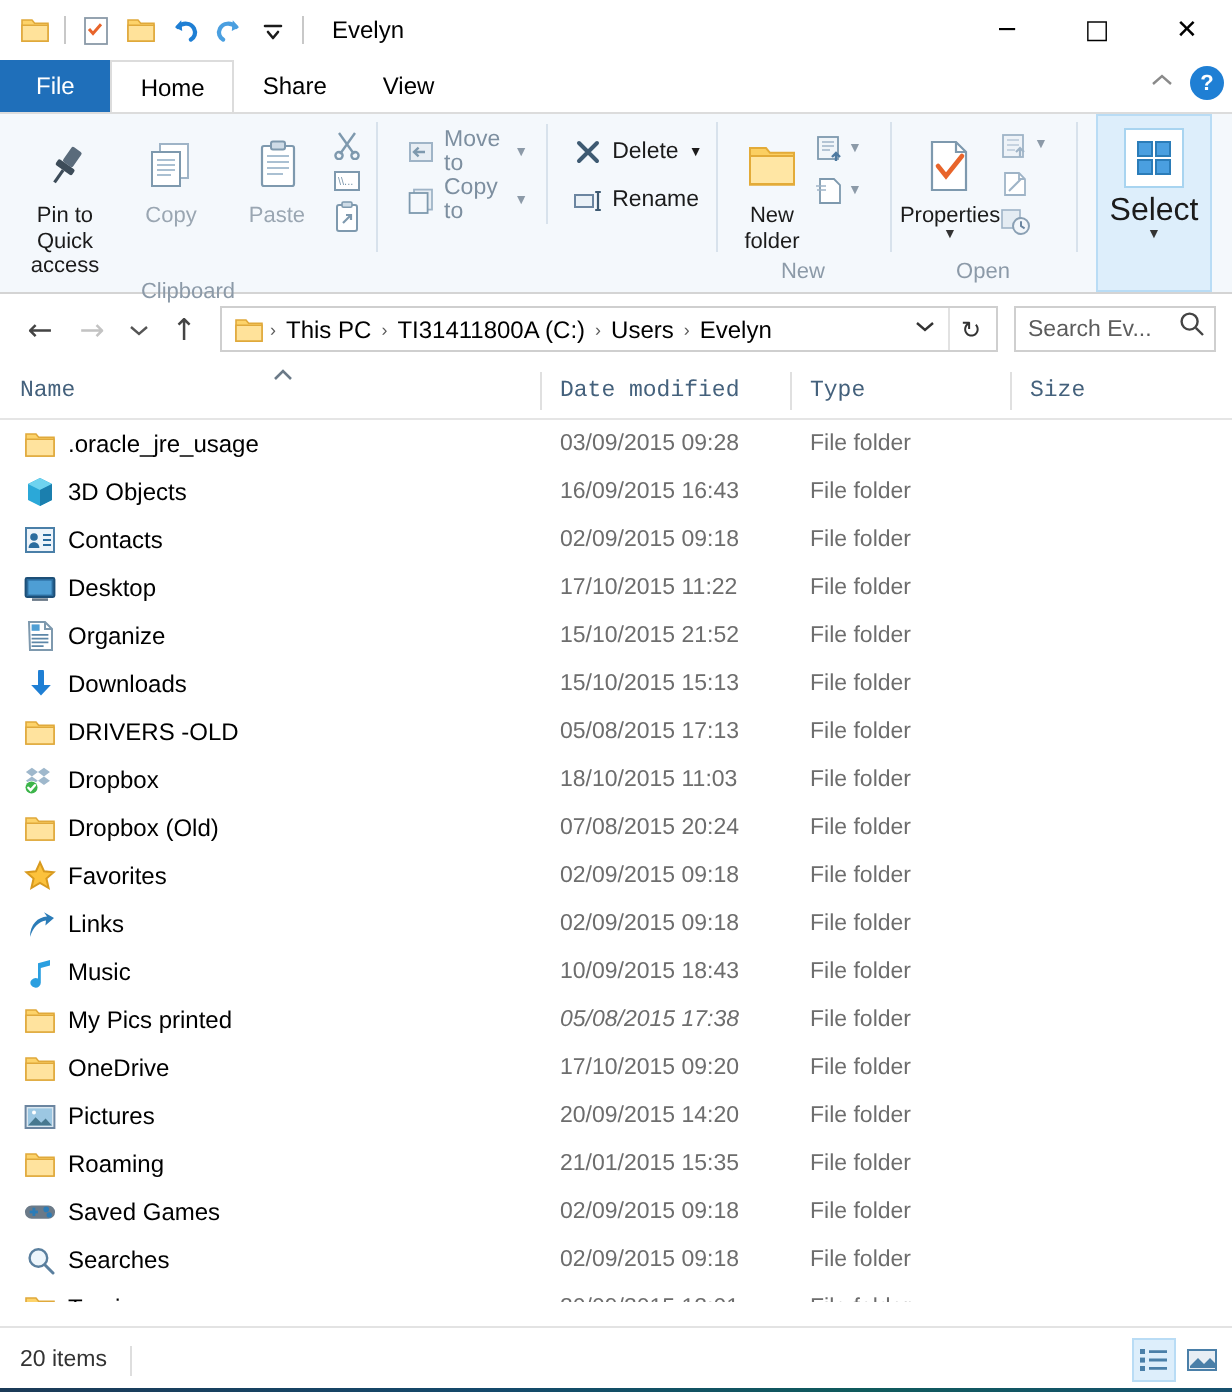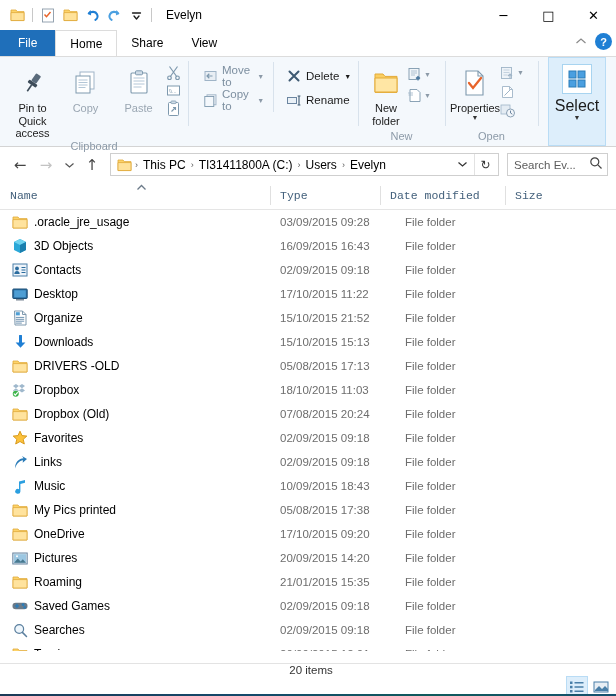--- a/index.html
+++ b/index.html
@@ -166,21 +166,21 @@
   .fname .ic { width: 16px; height: 16px; display: flex; align-items: center; justify-content: center; flex-shrink: 0; }
   .fname .tx { font-size: 12px; color: #000; white-space: nowrap; }
   .fdate { font-size: 11.5px; color: #6d6d6d; padding-left: 10px; white-space: nowrap; }
   .ftype { font-size: 11.5px; color: #6d6d6d; padding-left: 10px; white-space: nowrap; }
   .fsize { font-size: 11.5px; color: #6d6d6d; padding-left: 10px; }
 
   
   .statusbar {
     position: absolute; left: 0; right: 0; bottom: 0; height: 33px;
     border-top: 1px solid #e3e3e3; display: flex; align-items: center;
-    background: #fff; padding: 0 4px 0 10px; flex-direction: column;
+    background: #fff; padding: 0 4px 0 10px;
   }
   .status-txt { font-size: 11.5px; color: #333; }
   .status-sep { width: 1px; height: 15px; background: #dedede; margin-left: 12px; }
   .viewbtns { margin-left: auto; display: flex; gap: 2px; align-items: center; }
   .vbtn { width: 22px; height: 22px; display: flex; align-items: center; justify-content: center; }
   .vbtn.active { background: #ddeefb; border: 1px solid #b9dcf5; }
   .taskbar-edge {
     position: absolute; left: 0; right: 0; bottom: 0; height: 2px;
     background: linear-gradient(90deg,#1b3a57 0%, #14496b 40%, #0f5a5c 70%, #16506e 100%);
   }
@@ -517,22 +517,22 @@
       <svg width="14" height="14" viewBox="0 0 14 14">
           <circle cx="5.8" cy="5.8" r="4" fill="none" stroke="#444" stroke-width="1.2"></circle>
           <path d="M8.9 8.9L12.5 12.5" stroke="#444" stroke-width="1.2"></path>
         </svg>
     </span>
   </div>
 </div>
 
 <div class="colhdr">
   <div class="ch" style="width:270px;">Name</div>
+  <div class="ch" style="width:125px;">Date modified</div>
   <div class="ch" style="width:110px;">Type</div>
-  <div class="ch" style="width:125px;">Date modified</div>
   <div class="ch" style="width:90px;">Size</div>
   <div class="sortcaret">
     <svg width="11" height="7" viewBox="0 0 11 7">
         <path d="M1.5 5.5L5.5 1.5l4 4" stroke="#6b7a88" stroke-width="1.3" fill="none"></path>
       </svg>
   </div>
 </div>
 
 <div class="filelist" id="filelist">
     <div class="frow">
@@ -720,21 +720,21 @@
     <div class="frow">
       <div class="fname" style="width: 270px;">
         <span class="ic">
           <svg width="16" height="14" viewBox="0 0 16 14">
             <path d="M1 2h5l1.3 1.6H15v9.4H1z" fill="#fdd36a" stroke="#e0a93b" stroke-width=".8"></path>
             <path d="M1 4.6h14v8.4H1z" fill="#ffe39e" stroke="#e0a93b" stroke-width=".8"></path>
           </svg>
         </span>
         <span class="tx">My Pics printed</span>
       </div>
-      <div class="fdate" style="width: 125px;">05/08/2015 17:38</div>
+      <div class="fdate" style="width: 125px; font-style: italic;">05/08/2015 17:38</div>
       <div class="ftype" style="width: 110px;">File folder</div>
       <div class="fsize" style="width: 90px;"></div>
     </div>
     <div class="frow">
       <div class="fname" style="width: 270px;">
         <span class="ic">
           <svg width="16" height="14" viewBox="0 0 16 14">
             <path d="M1 2h5l1.3 1.6H15v9.4H1z" fill="#fdd36a" stroke="#e0a93b" stroke-width=".8"></path>
             <path d="M1 4.6h14v8.4H1z" fill="#ffe39e" stroke="#e0a93b" stroke-width=".8"></path>
           </svg>

